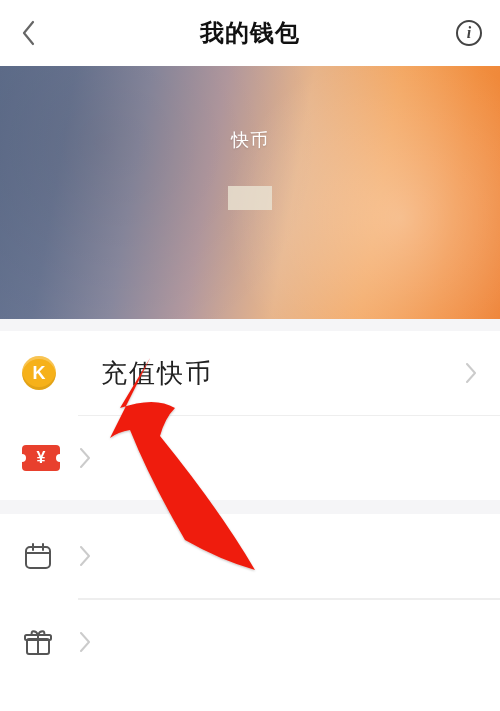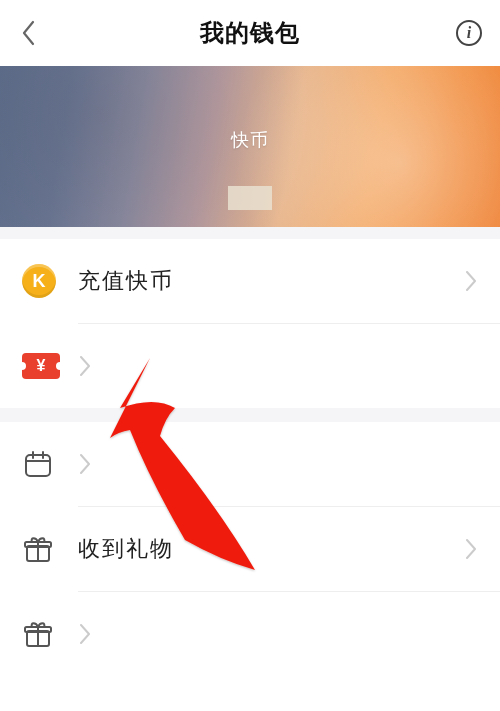--- a/index.html
+++ b/index.html
@@ -5,37 +5,37 @@
     * { margin: 0; padding: 0; box-sizing: border-box; }
     html, body { width: 500px; height: 711px; background: #fff; font-family: -apple-system, "PingFang SC", "Helvetica Neue", Arial, sans-serif; overflow: hidden; }
 
     .header { position: relative; height: 66px; display: flex; align-items: center; justify-content: center; }
     .back-btn { position: absolute; left: 14px; top: 50%; transform: translateY(-50%); width: 30px; height: 30px; display: flex; align-items: center; justify-content: center; cursor: pointer; }
     .back-btn svg { width: 16px; height: 26px; }
     .title { font-size: 24px; font-weight: 600; color: #111; letter-spacing: 1px; text-align: center; }
     .info-btn { position: absolute; right: 18px; top: 50%; transform: translateY(-50%); width: 26px; height: 26px; border: 2px solid #444; border-radius: 50%; display: flex; align-items: center; justify-content: center; cursor: pointer; }
     .info-btn span { font-size: 16px; color: #444; font-family: Georgia, serif; font-style: italic; font-weight: 600; line-height: 1; }
 
-    .banner { height: 161px; width: 100%; position: relative;
+    .banner { height: 253px; width: 100%; position: relative;
       background: linear-gradient(100deg, #5f6e8c 0%, #6a7693 14%, #8a8aa0 28%, #b49aa0 42%, #e7b48a 58%, #f3a45d 74%, #f18e3f 88%, #ee7f30 100%);
     }
     .banner::before { content: ""; position: absolute; inset: 0; background:
       radial-gradient(circle at 80% 60%, rgba(255,255,255,0.35) 0, rgba(255,255,255,0) 40%),
       radial-gradient(circle at 20% 30%, rgba(0,0,0,0.08) 0, rgba(0,0,0,0) 50%);
     }
     .banner-label { position: absolute; left: 50%; top: 62px; transform: translateX(-50%); color: #fff; font-size: 18px; letter-spacing: 1px; text-shadow: 0 1px 2px rgba(0,0,0,0.15); }
     .banner-censor { position: absolute; left: 50%; top: 120px; transform: translateX(-50%); width: 44px; height: 24px; background: #e9e0d0; opacity: 0.85; }
 
     .gap { height: 12px; background: #f5f5f7; }
 
     .list { }
     .row { height: 84px; display: flex; align-items: center; padding: 0 22px 0 22px; cursor: pointer; background: #fff; }
     .divider-inset { height: 1px; background: #eee; margin-left: 78px; }
     .row .icon-wrap { width: 56px; display: flex; align-items: center; justify-content: flex-start; }
-    .row .label { flex: 1; font-size: 22px; color: #222; letter-spacing: 2px; }
+    .row .label { flex: 1; font-size: 26px; color: #222; letter-spacing: 2px; margin-left: 23px; }
     .row .chev { width: 14px; height: 24px; opacity: 0.5; }
 
     
     .coin-icon { width: 34px; height: 34px; border-radius: 50%; background: #f6b11a; box-shadow: inset 0 -3px 0 rgba(0,0,0,0.08), inset 0 3px 0 rgba(255,255,255,0.25); display: flex; align-items: center; justify-content: center; color: #fff; font-weight: 700; font-size: 18px; }
     .ticket-icon { width: 38px; height: 26px; border-radius: 4px; background: #e8402d; position: relative; display: flex; align-items: center; justify-content: center; color: #fff; font-weight: 700; font-size: 16px; }
     .ticket-icon::before, .ticket-icon::after { content: ""; position: absolute; width: 8px; height: 8px; background: #fff; border-radius: 50%; top: 50%; transform: translateY(-50%); }
     .ticket-icon::before { left: -4px; }
     .ticket-icon::after { right: -4px; }
     .svg-icon { width: 32px; height: 32px; }
 
@@ -102,35 +102,20 @@
         <line x1="11" y1="4" x2="11" y2="10" stroke="#555" stroke-width="2" stroke-linecap="round"></line>
         <line x1="21" y1="4" x2="21" y2="10" stroke="#555" stroke-width="2" stroke-linecap="round"></line>
       </svg>
     </div>
     <svg class="chev" viewBox="0 0 14 24">
         <polyline points="3,3 11,12 3,21" fill="none" stroke="#999" stroke-width="2" stroke-linecap="round" stroke-linejoin="round"></polyline>
       </svg>
   </div>
   <div class="divider-inset"></div>
 
-  <div class="row">
-    <div class="icon-wrap">
-      <svg class="svg-icon" viewBox="0 0 32 32">
-        <rect x="5" y="13" width="22" height="15" rx="2" fill="none" stroke="#555" stroke-width="2"></rect>
-        <rect x="3" y="9" width="26" height="5" rx="1.5" fill="none" stroke="#555" stroke-width="2"></rect>
-        <line x1="16" y1="9" x2="16" y2="28" stroke="#555" stroke-width="2"></line>
-        <path d="M16 9 C14 4 8 4 10 9" fill="none" stroke="#555" stroke-width="2"></path>
-        <path d="M16 9 C18 4 24 4 22 9" fill="none" stroke="#555" stroke-width="2"></path>
-      </svg>
-    </div>
-    <div class="label">收到礼物</div>
-    <svg class="chev" viewBox="0 0 14 24">
-        <polyline points="3,3 11,12 3,21" fill="none" stroke="#999" stroke-width="2" stroke-linecap="round" stroke-linejoin="round"></polyline>
-      </svg>
-  </div>
   <div class="divider-inset"></div>
 
   <div class="row">
     <div class="icon-wrap">
       <svg class="svg-icon" viewBox="0 0 32 32">
         <rect x="5" y="13" width="22" height="15" rx="2" fill="none" stroke="#555" stroke-width="2"></rect>
         <rect x="3" y="9" width="26" height="5" rx="1.5" fill="none" stroke="#555" stroke-width="2"></rect>
         <line x1="16" y1="9" x2="16" y2="28" stroke="#555" stroke-width="2"></line>
         <path d="M16 9 C14 4 8 4 10 9" fill="none" stroke="#555" stroke-width="2"></path>
         <path d="M16 9 C18 4 24 4 22 9" fill="none" stroke="#555" stroke-width="2"></path>

